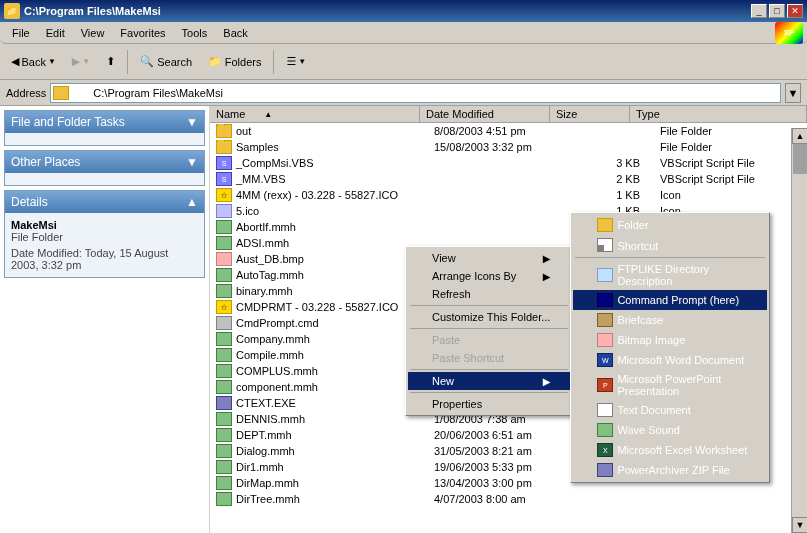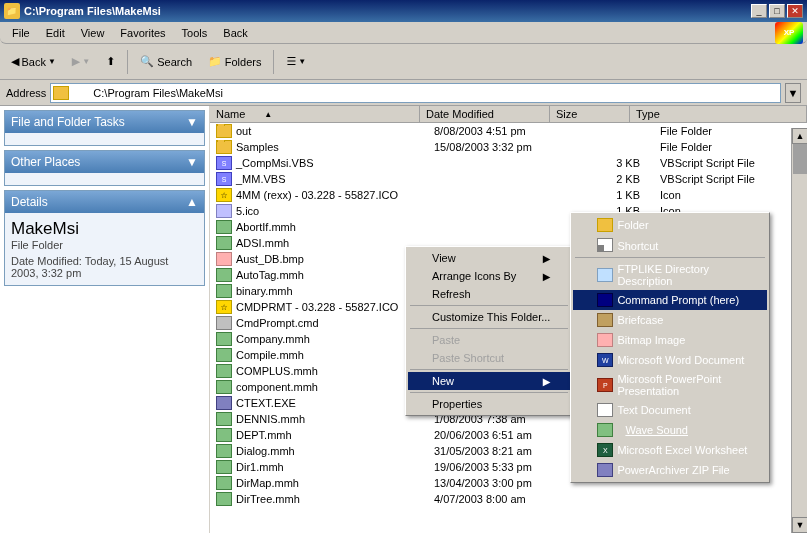--- a/index.html
+++ b/index.html
@@ -120,21 +120,21 @@
       display: flex;
       justify-content: space-between;
       align-items: center;
       cursor: pointer;
     }
     .panel-content { background: #eef3fa; padding: 6px; font-size: 11px; }
 
     .other-places-content { background: #eef3fa; padding: 6px; font-size: 11px; }
 
     .details-content { background: #eef3fa; padding: 6px; font-size: 11px; }
-    .details-name { font-weight: normal; font-size: 17px; }
+    .details-name { font-weight: bold; font-size: 11px; }
     .details-type { color: #444; }
     .details-date { color: #444; margin-top: 4px; }
 
     
     .file-list-area {
       flex: 1;
       overflow: hidden;
       position: relative;
     }
     .file-list-header {
@@ -679,21 +679,21 @@
             <span>Microsoft Word Document</span>
           </div>
           <div class="ctx-item" style="display:flex;align-items:center;gap:4px;">
             <div class="sub-icon" style="background:#c04020;border:1px solid #802010; color:white; font-size:7px; display:flex; align-items:center; justify-content:center;">P</div>
             <span>Microsoft PowerPoint Presentation</span>
           </div>
           <div class="ctx-item" style="display:flex;align-items:center;gap:4px;">
             <div class="sub-icon" style="background:white;border:1px solid #808080;"></div>
             <span>Text Document</span>
           </div>
-          <div class="ctx-item" style="display:flex;align-items:center;gap:12px;text-decoration:underline;">
+          <div class="ctx-item" style="display:flex;align-items:center;gap:4px;">
             <div class="sub-icon" style="background:#80c080;border:1px solid #408040;"></div>
             <span>Wave Sound</span>
           </div>
           <div class="ctx-item" style="display:flex;align-items:center;gap:4px;">
             <div class="sub-icon" style="background:#206040;border:1px solid #104020; color:white; font-size:7px; display:flex; align-items:center; justify-content:center;">X</div>
             <span>Microsoft Excel Worksheet</span>
           </div>
           <div class="ctx-item" style="display:flex;align-items:center;gap:4px;">
             <div class="sub-icon" style="background:#8080c0;border:1px solid #404080;"></div>
             <span>PowerArchiver ZIP File</span>

